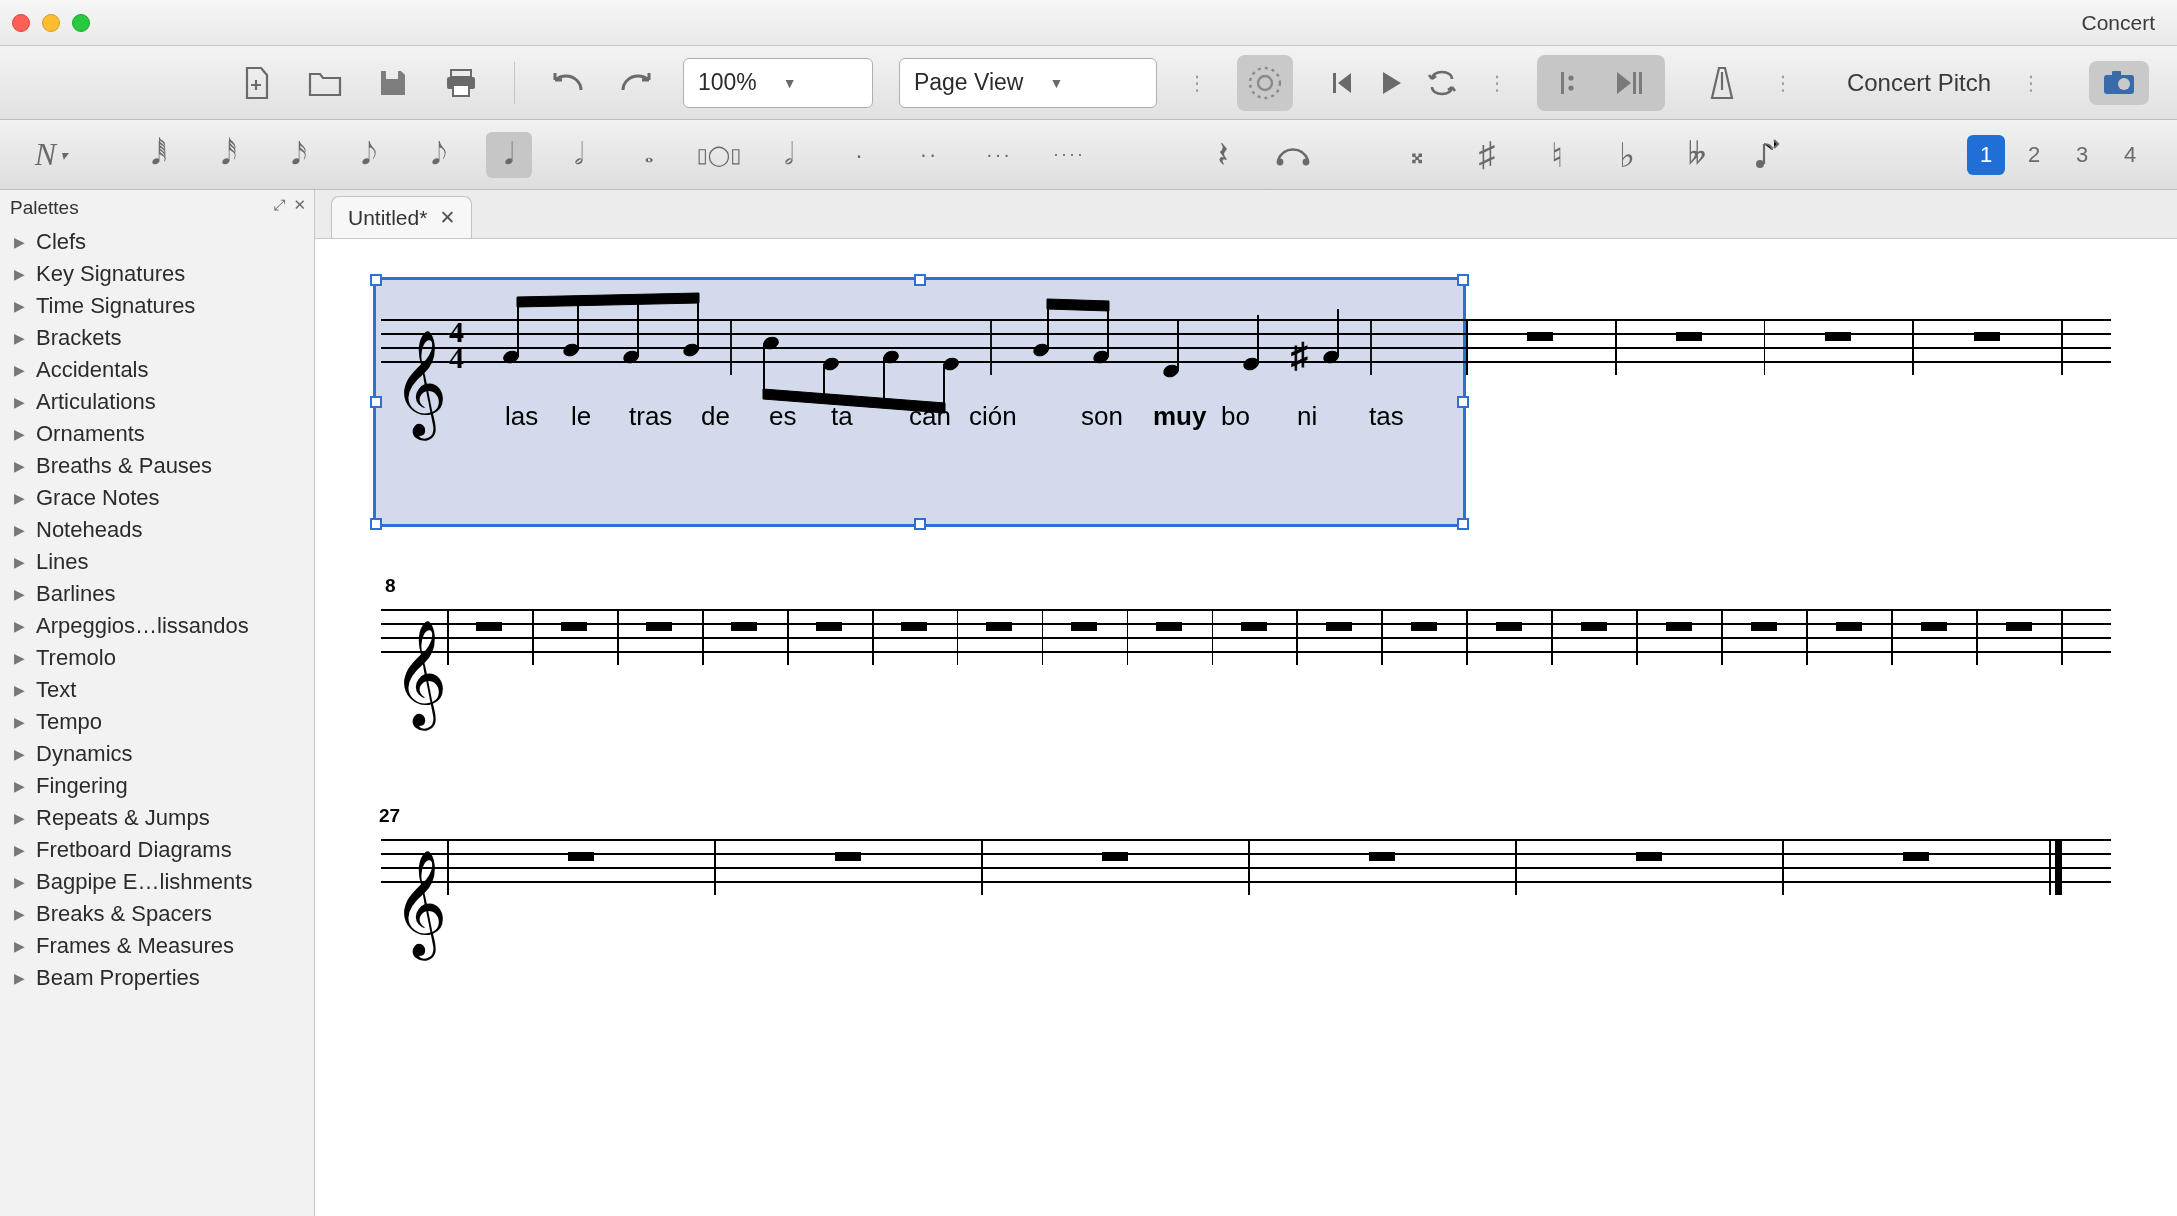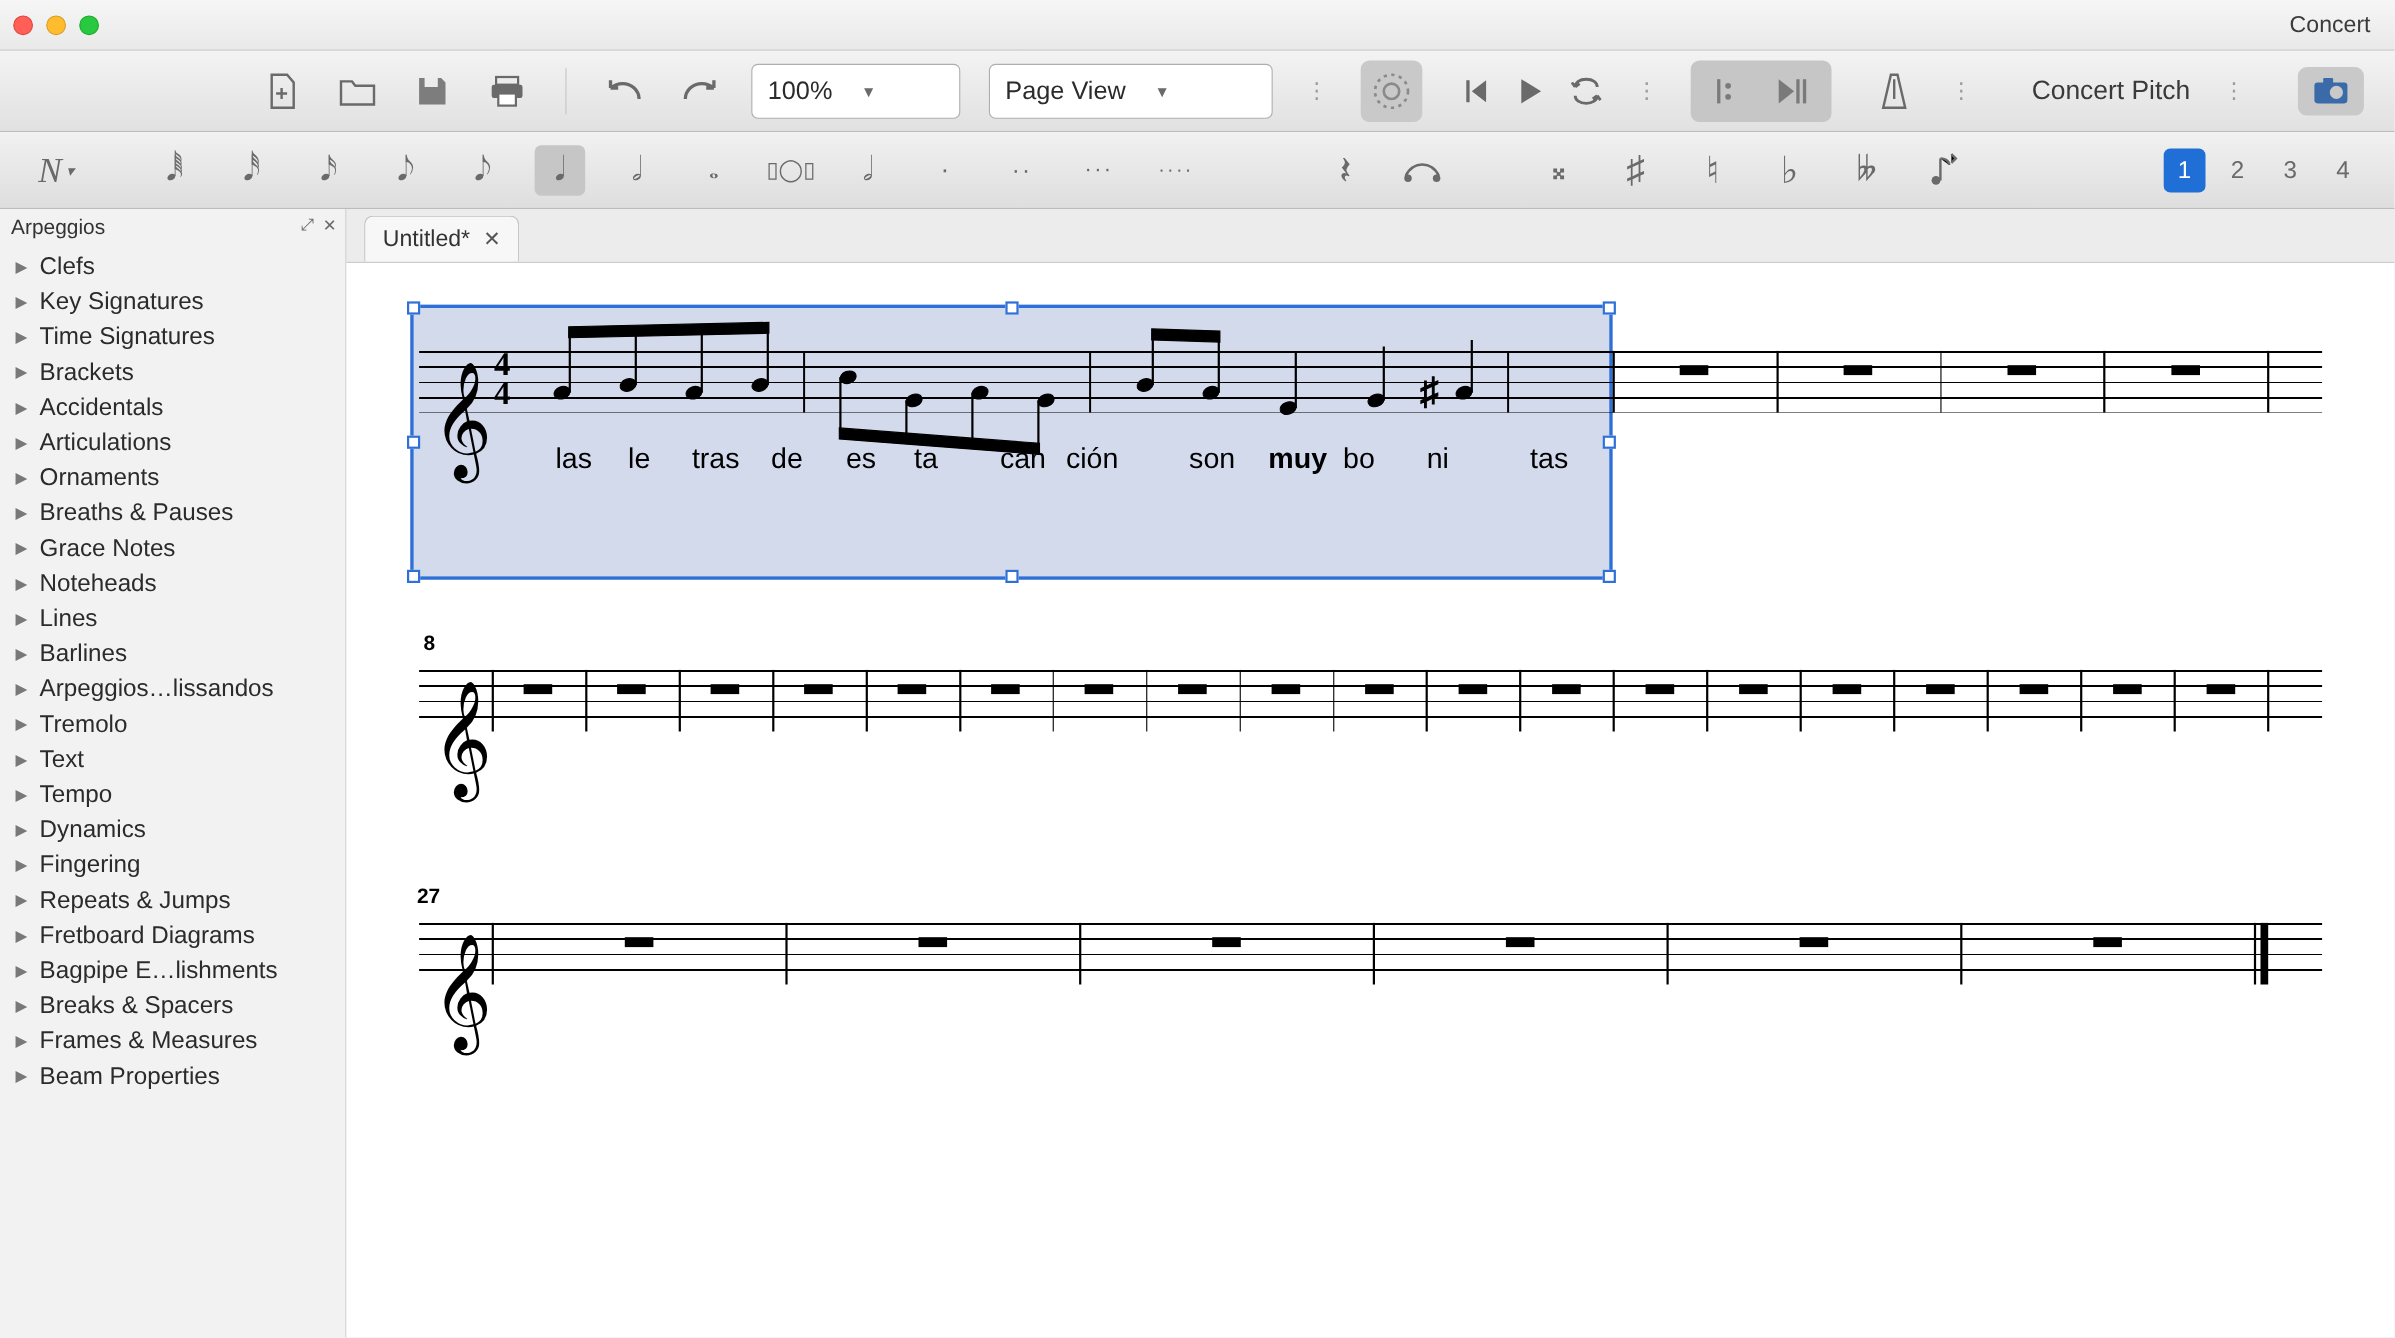--- a/index.html
+++ b/index.html
@@ -237,21 +237,21 @@
     <div class="voice-btn">2</div>
     <div class="voice-btn">3</div>
     <div class="voice-btn">4</div>
   </div>
 </div>
 
 <div class="main">
 
   <div class="palettes">
     <div class="pal-hdr">
-      <span>Arpeggios</span>
+      <span>Palettes</span>
       <div class="pal-hdr-ctrl">
         <span>⤢</span>
         <span>✕</span>
       </div>
     </div>
     <div class="pal-list" id="pal-list">
         <div class="pal-item">
           <span class="pal-chev">▶</span>
           <span>Clefs</span>
         </div>
@@ -440,21 +440,21 @@
               <span style="left: 248px; text-align: center;">tras</span>
               <span style="left: 320px;">de</span>
               <span style="left: 388px;">es</span>
               <span style="left: 450px;">ta</span>
               <span style="left: 528px; text-align: center;">can</span>
               <span style="left: 588px;">ción</span>
               <span style="left: 700px;">son</span>
               <span style="left: 772px; font-weight: bold;">muy</span>
               <span style="left: 840px;">bo</span>
               <span style="left: 916px;">ni</span>
-              <span style="left: 1010px;">tas</span>
+              <span style="left: 988px;">tas</span>
             </div>
         </div>
 
         <div class="system" style="height:110px;">
           <div class="measure-num" style="left:4px;">8</div>
           <div class="staff-lines">
             <span class="clef" style="left:12px;top:36px;">𝄞</span>
             <div id="sys2-rests">
                 <div class="barline" style="left: 66px;"></div>
                 <div class="wholerest" style="left: 95.4737px; top: 13px;"></div>

